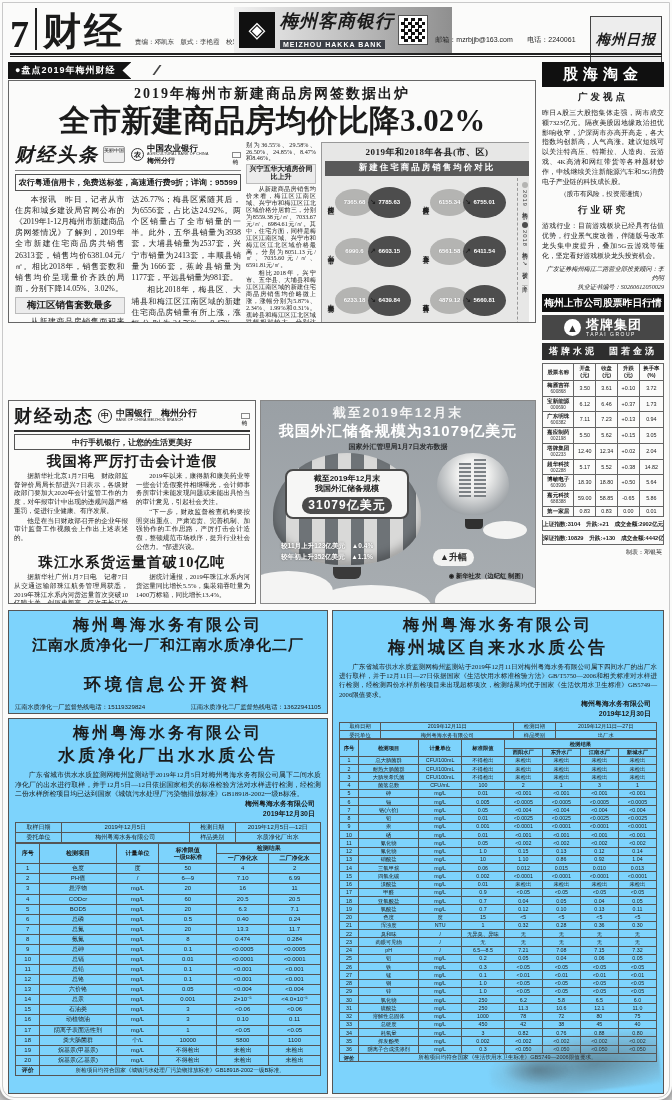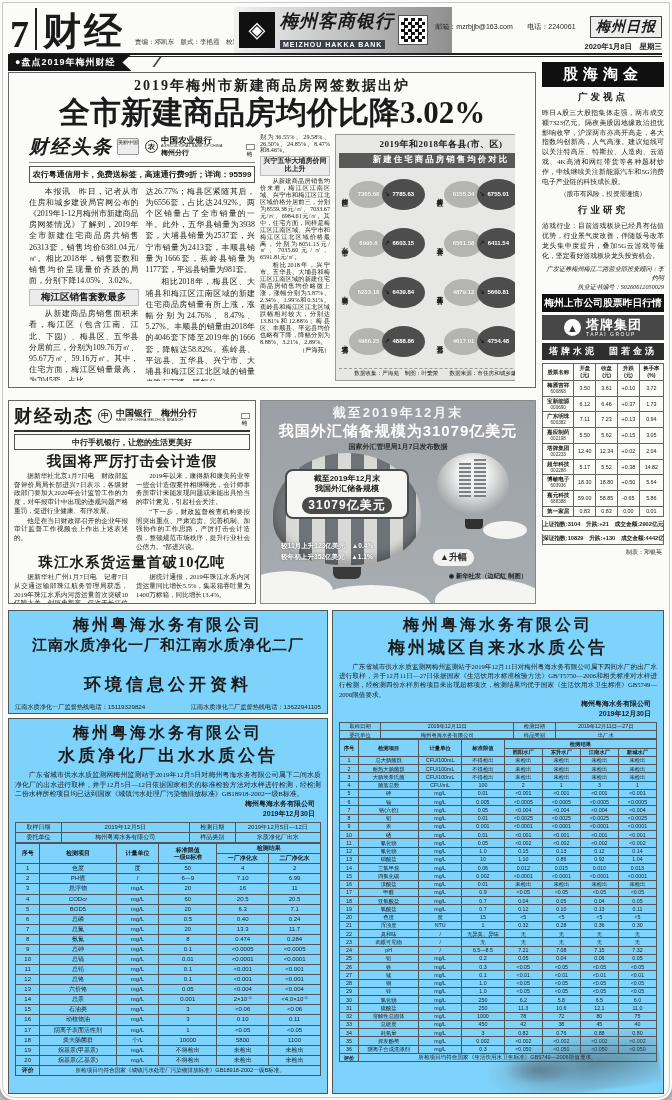--- a/index.html
+++ b/index.html
@@ -15,27 +15,27 @@
 .vline{width:2px;height:42px;background:#222}
 .secname{font-size:38px;font-weight:900;letter-spacing:3px;line-height:1}
 .credits{font-size:6.5px;color:#333;margin:0 0 3px 4px;white-space:nowrap}
 .hd-bank{position:absolute;left:224px;top:3px;width:218px;height:46px;background:linear-gradient(90deg,#f0f0f0 0%,#bdbdbd 55%,#8f8f8f 100%);display:flex;align-items:center;gap:5px;padding:3px 5px;overflow:hidden}
 .bank-logo{width:36px;height:36px;background:#101010;color:#fff;display:flex;align-items:center;justify-content:center;font-size:22px;flex:none}
 .bank-name{font-size:18px;font-weight:900;font-family:"Liberation Serif",serif;font-style:italic;letter-spacing:1px;white-space:nowrap}
 .bank-en{font-size:7px;font-weight:700;background:#3c3f46;color:#fff;padding:1px 3px;letter-spacing:1px;display:inline-block}
 .qr{width:28px;height:28px;flex:none;background:conic-gradient(#111 90deg,#fff 90deg 180deg,#111 180deg 270deg,#fff 270deg) 0 0/7px 7px;border:2px solid #fff;outline:1px solid #555}
 .hd-right{position:absolute;right:0;top:12px;text-align:right}
 .hd-meta{font-size:7px;color:#222;display:inline-block;margin-right:10px;vertical-align:middle}
-.paper-logo{display:inline-block;border:1px solid #444;background:#ededed;padding:1px 5px;font-family:"Liberation Serif",serif;font-style:italic;font-weight:900;font-size:14px;letter-spacing:1px;vertical-align:middle}
+.paper-logo{display:inline-block;border:1px solid #444;background:#ededed;padding:14px 5px;font-family:"Liberation Serif",serif;font-style:italic;font-weight:900;font-size:14px;letter-spacing:1px;vertical-align:middle}
 .hd-date{font-size:7.5px;font-weight:700;margin-top:4px}
 
-.lead{position:absolute;left:8px;top:54px;width:528px;height:334px}
+.lead{position:absolute;left:8px;top:62px;width:528px;height:334px}
 .badge{position:absolute;left:0;top:0;background:#141414;color:#fff;font-size:9px;font-weight:700;letter-spacing:1px;padding:2px 16px 2px 7px;clip-path:polygon(0 0,100% 0,calc(100% - 9px) 50%,100% 100%,0 100%)}
 .badge-tail{position:absolute;left:128px;top:3px;width:22px;height:10px;border-right:2px solid #444;transform:skewX(-35deg)}
-.lead-box{position:absolute;left:0;top:18px;width:528px;height:316px;border:1px solid #666;padding:4px 20px;overflow:hidden}
+.lead-box{position:absolute;left:0;top:18px;width:528px;height:243px;border:1px solid #666;padding:4px 6px;overflow:hidden}
 .kicker{text-align:center;font-size:14px;font-weight:700;font-family:"Liberation Serif",serif;letter-spacing:2px}
 .headline{text-align:center;font-size:31px;font-weight:900;font-family:"Liberation Serif",serif;line-height:1.02;letter-spacing:0;margin:2px 0 5px;white-space:nowrap}
 .lead-cols{display:flex;gap:5px;height:247px;overflow:hidden}
 .zoneA{width:226px;flex:none;display:flex;flex-direction:column}
 .brand{display:flex;align-items:center;gap:4px;border-bottom:1px solid #888;padding-bottom:2px}
 .fjtt{font-size:19px;font-weight:900;font-style:italic;font-family:"Liberation Serif",serif;letter-spacing:2px;white-space:nowrap}
 .mlzg{width:22px;height:17px;border:1px solid #999;border-radius:2px;font-size:5px;text-align:center;line-height:1.3;background:#eee;flex:none}
 .abc{display:flex;align-items:center;gap:3px;margin-left:2px}
 .abc-logo{width:13px;height:13px;border:1.5px solid #333;border-radius:50%;display:flex;align-items:center;justify-content:center;font-size:7px;font-weight:700;flex:none}
 .abc-txt{line-height:1.1}

